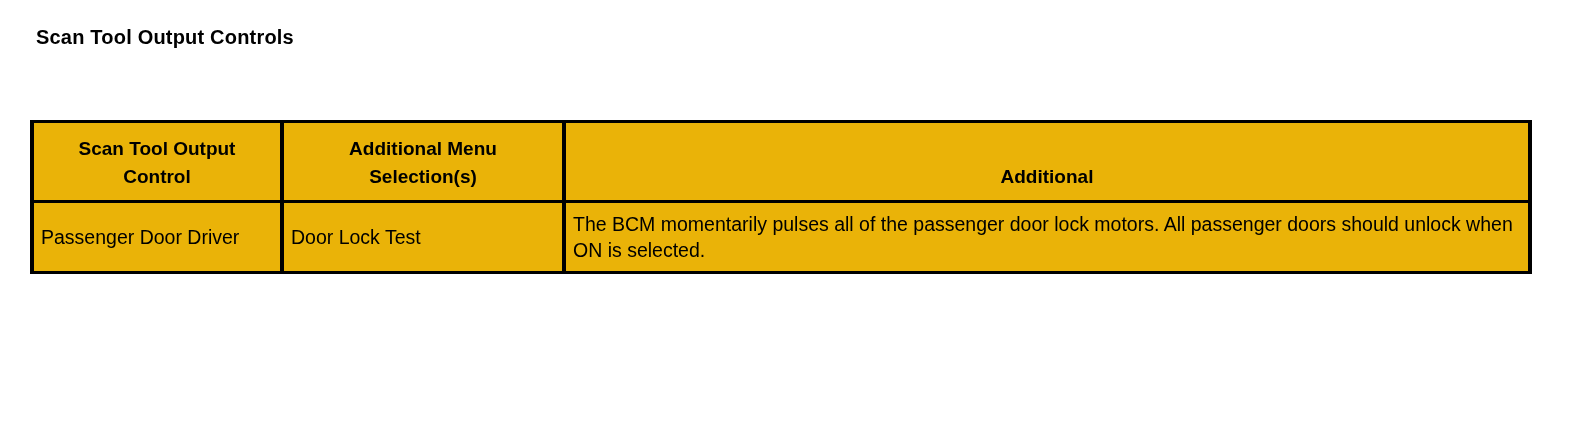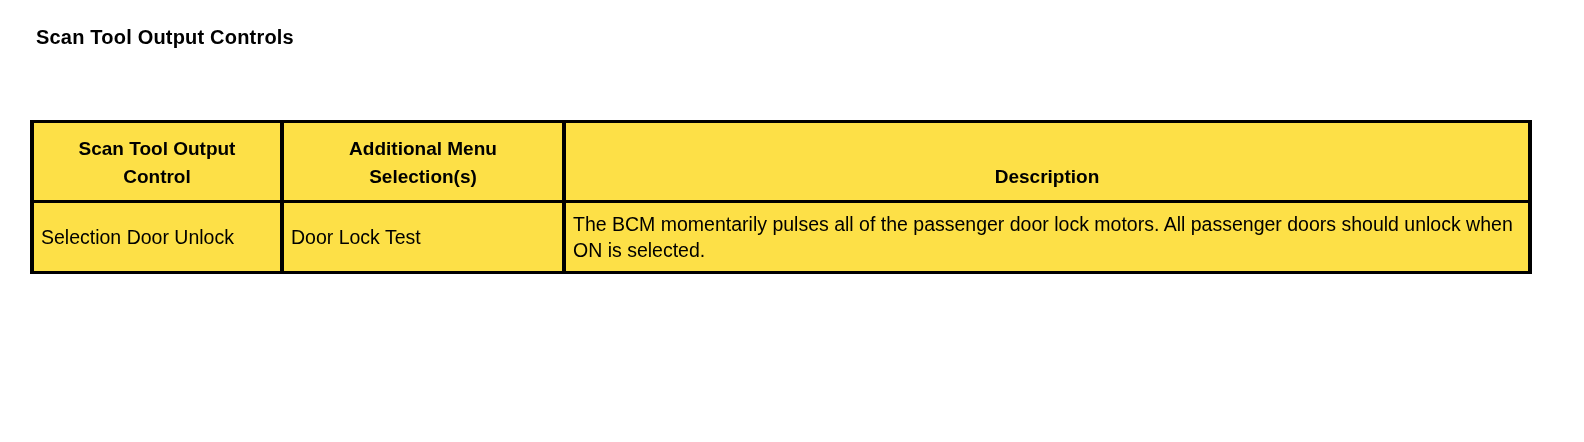--- a/index.html
+++ b/index.html
@@ -36,21 +36,21 @@
   }
   table.output-controls col.c1 { width: 250px; }
   table.output-controls col.c2 { width: 282px; }
   table.output-controls col.c3 { width: 966px; }
 
   table.output-controls th,
   table.output-controls td {
     border: 3px solid #000000;
     border-left-width: 4px;
     border-right-width: 4px;
-    background: #fde047;
+    background: #eab308;
     overflow: hidden;
   }
   table.output-controls th {
     height: 64px;
     font-weight: bold;
     text-align: center;
     vertical-align: bottom;
     padding: 4px 8px 9px 8px;
     white-space: pre-line;
     line-height: 28px;
@@ -78,25 +78,25 @@
       <col class="c1">
         <col class="c2">
         <col class="c3">
     </colgroup>
     <thead>
       <tr>
         <th>Scan Tool Output
 Control</th>
         <th>Additional Menu
 Selection(s)</th>
-        <th>Description</th>
+        <th>Additional</th>
       </tr>
     </thead>
     <tbody>
       <tr>
-        <td class="cell-control">Selection Door Unlock</td>
+        <td class="cell-control">Passenger Door Driver</td>
         <td class="cell-menu">Door Lock Test</td>
         <td class="cell-description">The BCM momentarily pulses all of the passenger door lock motors. All passenger doors should unlock when ON is selected.</td>
       </tr>
     </tbody>
   </table>
 
 </div>
 
 </body></html>

